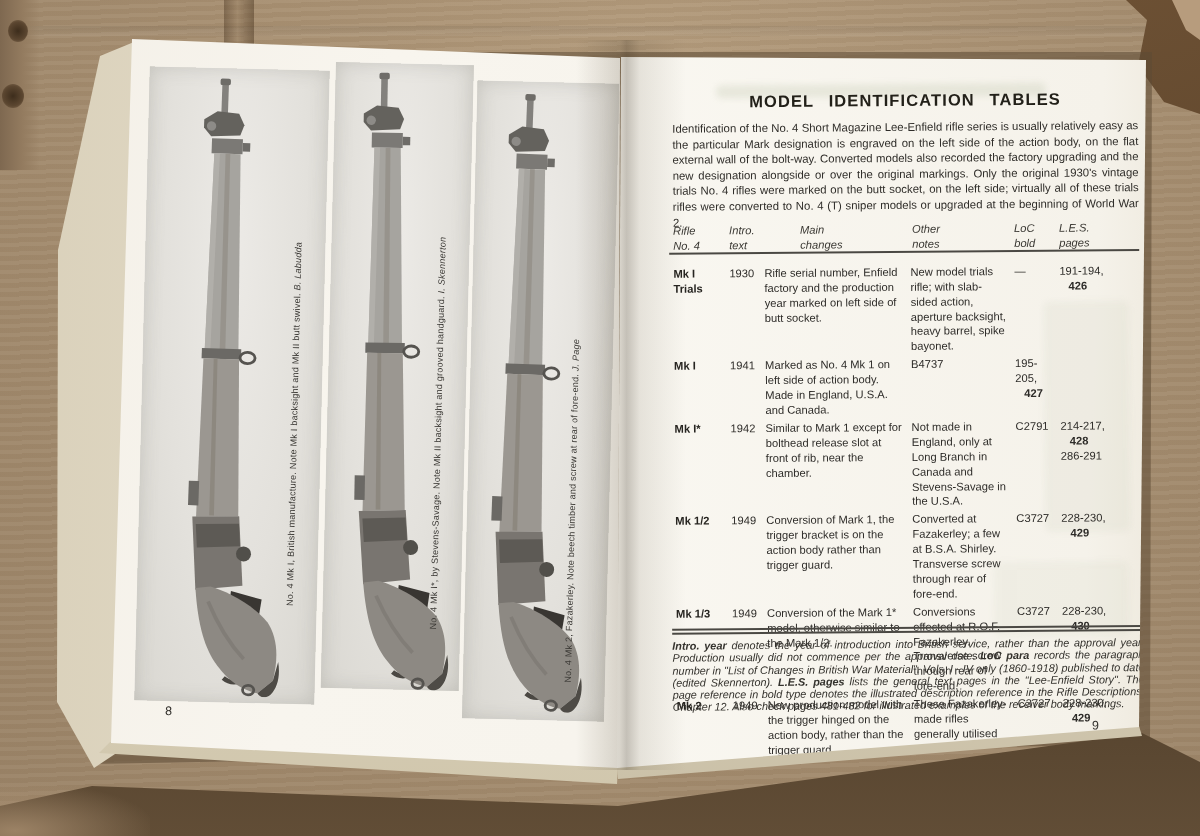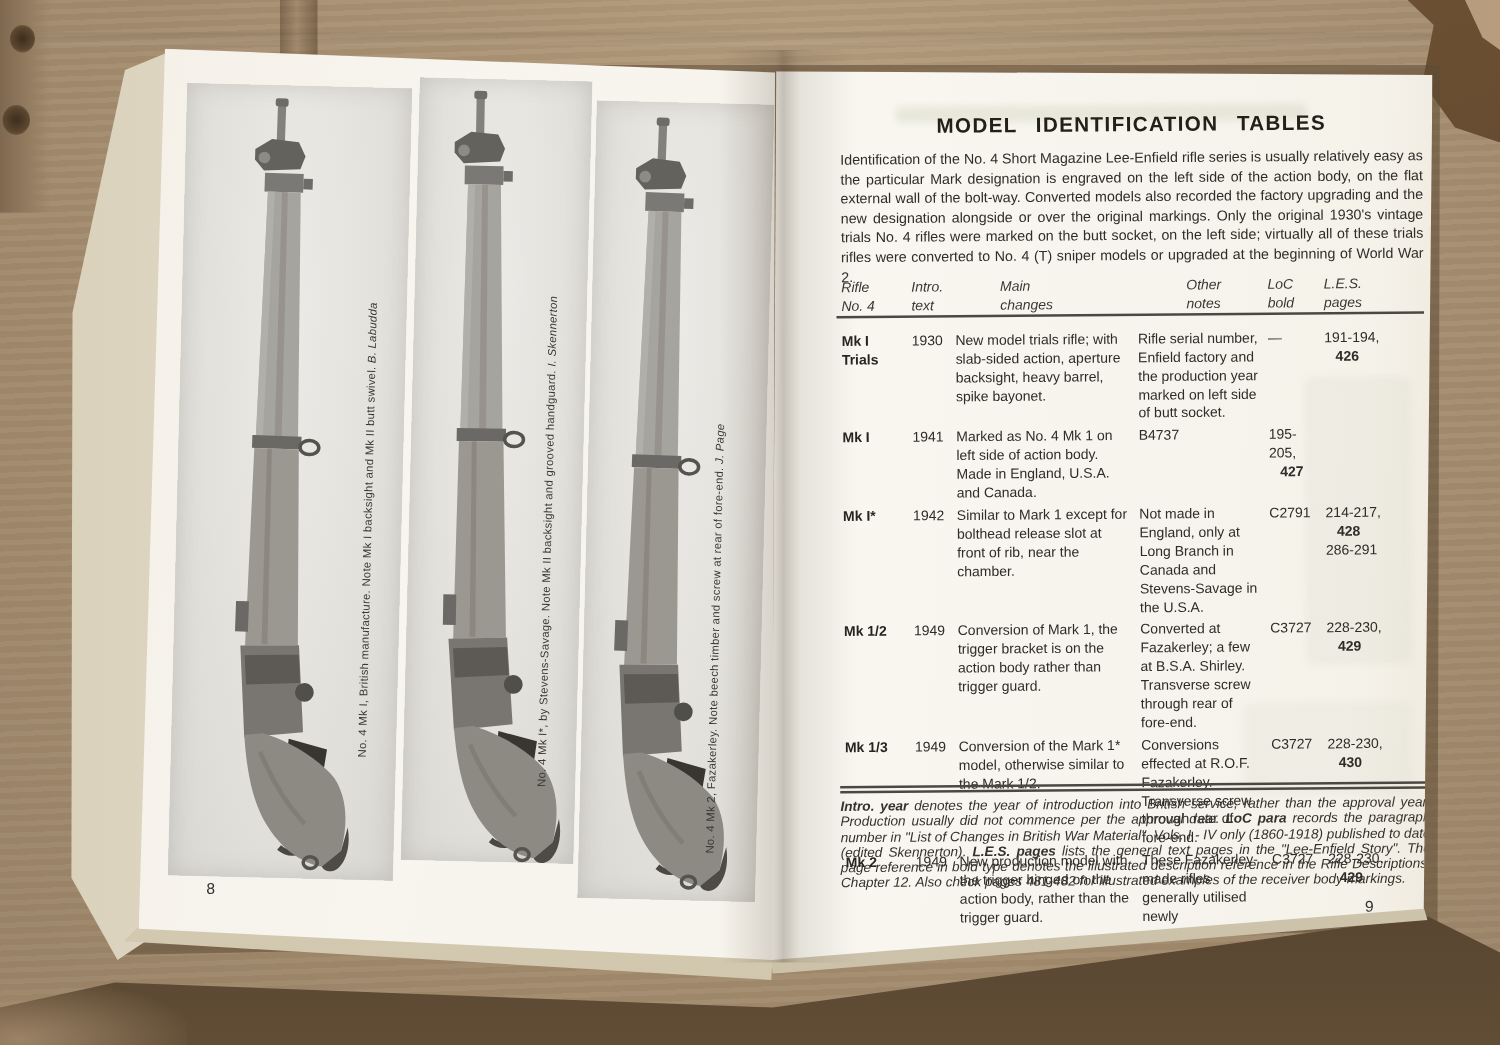--- a/index.html
+++ b/index.html
@@ -58,21 +58,21 @@
   
   .ghost{position:absolute;background:#c2c8b0;filter:blur(3px);border-radius:6px;}
   #rp-title{left:672px;top:93px;width:466px;text-align:center;
       font-size:16.5px;font-weight:bold;letter-spacing:1.1px;word-spacing:9px;color:#222019;}
   #rp-intro{left:672px;top:122px;width:466px;font-size:11.4px;line-height:15.6px;
       text-align:justify;color:#2f2d29;}
   #rp-table{left:672px;top:224px;width:466px;font-size:11.2px;line-height:14.9px;}
   .trow{display:grid;grid-template-columns:56px 35px 146px 104px 45px 1fr;column-gap:0;}
   .thead{font-style:italic;color:#3a3833;}
   .thead .c-main{padding-left:36px;font-style:italic;}
-  .thead .c-other{padding-left:2px;margin-left:37px;}
+  .thead .c-other{padding-left:2px;}
   .cell{padding-right:6px;}
   .c-mark{font-weight:bold;color:#262420;}
   .hrule{position:absolute;background:#4a4843;}
   .tbody-row{margin-bottom:3px;}
   .les-bold{font-weight:bold;padding-left:9px;}
   #rp-foot{left:668px;top:640px;width:472px;font-style:italic;font-size:10.9px;
       line-height:12.3px;text-align:justify;color:#34322d;}
   #rp-foot b{font-style:italic;}
 </style>
 </head>
@@ -165,22 +165,22 @@
               <div>L.E.S.</div>
               <div>pages</div>
             </div>
           </div>
         <div style="height:7px;"></div>
         <div class="hrule" style="left:-4px;top:29px;width:470px;height:1.6px;"></div>
         <div id="tbody" style="margin-top:6px;">
             <div class="trow tbody-row">
               <div class="cell c-mark">Mk I Trials</div>
               <div class="cell">1930</div>
+              <div class="cell">Rifle serial number, Enfield factory and the production year marked on left side of butt socket.</div>
               <div class="cell">New model trials rifle; with slab-sided action, aperture backsight, heavy barrel, spike bayonet.</div>
-              <div class="cell">Rifle serial number, Enfield factory and the production year marked on left side of butt socket.</div>
               <div class="cell">—</div>
               <div class="cell">
                 <div>191-194,</div>
                 <div class="les-bold">426</div>
               </div>
             </div>
             <div class="trow tbody-row">
               <div class="cell c-mark">Mk I</div>
               <div class="cell">1941</div>
               <div class="cell">Marked as No. 4 Mk 1 on left side of action body. Made in England, U.S.A. and Canada.</div>

